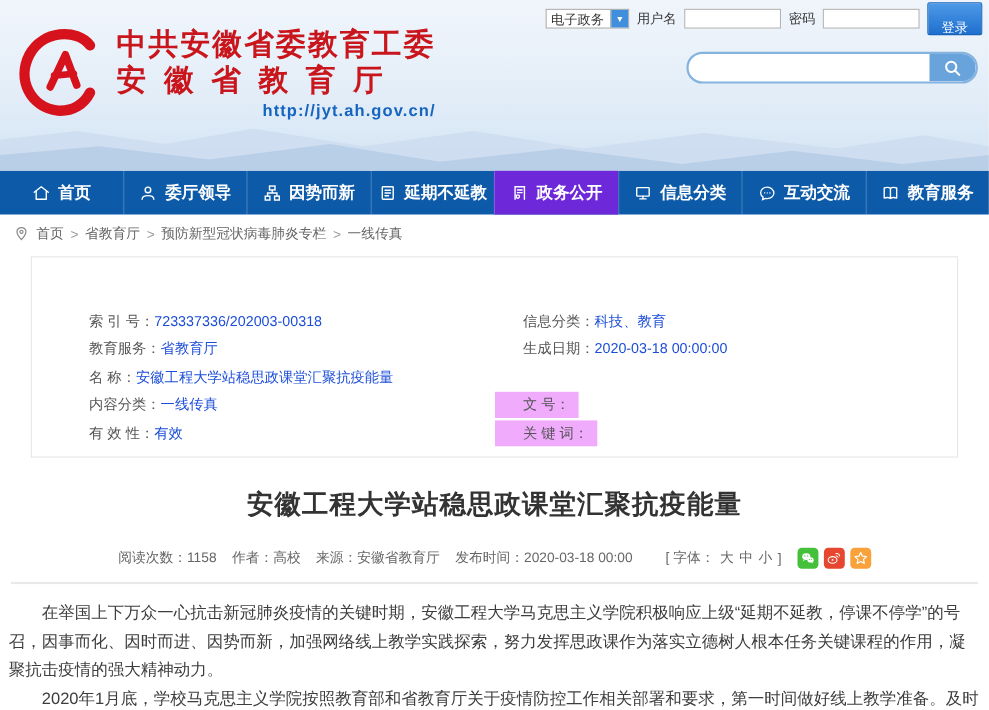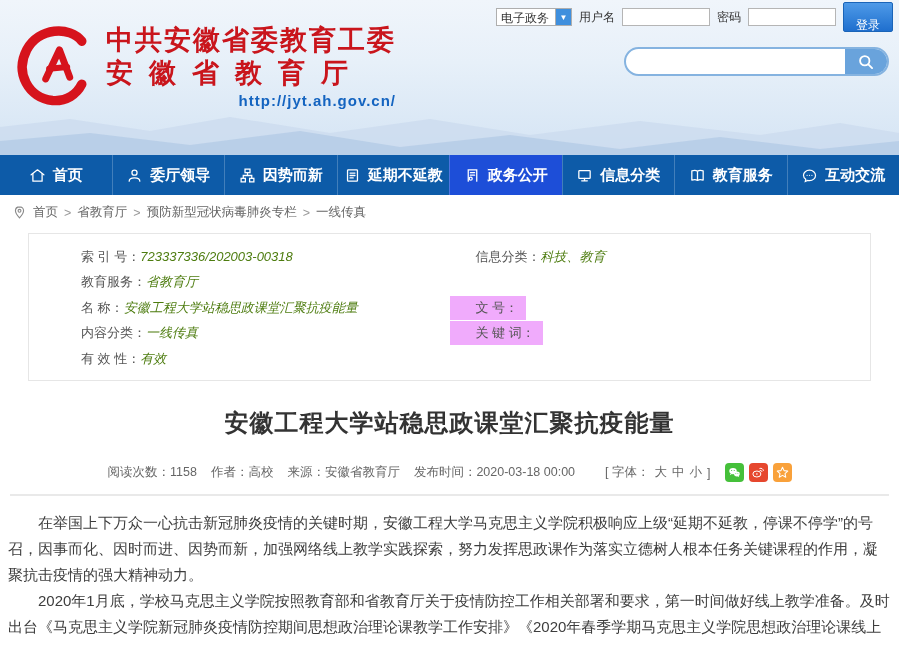--- a/index.html
+++ b/index.html
@@ -32,38 +32,38 @@
     border:2px solid #85b3e0; border-radius:15px; background:#fff; overflow:hidden; z-index:4; }
   .search input { flex:1; border:none; outline:none; padding:0 10px; font-size:13px; background:transparent; }
   .search button { width:42px; border:none; background:#69a3dc; cursor:pointer;
     display:flex; align-items:center; justify-content:center; }
 
   
   .nav { display:flex; width:899px; height:40px; background:#0d5ba8; }
   .nav-item { flex:1; display:flex; align-items:center; justify-content:center; gap:7px;
     color:#fff; font-size:15px; font-weight:bold; cursor:pointer; border-left:1px solid rgba(255,255,255,.22); }
   .nav-item:first-child { border-left:none; }
-  .nav-item.active { background:#1d4ed8;font-family:Liberation Serif, serif; }
+  .nav-item.active { background:#6d28d9;font-family:Liberation Serif, serif; }
   .nav-item svg { display:block; }
 
   
   .breadcrumb { display:flex; align-items:center; gap:6px; padding:9px 12px 8px 12px;
     font-size:12.5px; color:#666; }
   .crumb { cursor:pointer; }
   .crumb-sep { color:#999; }
 
   
   .info-box { margin:4px 28px 0 28px; border:1px solid #e6e6e6; padding:9px 0 8px 0;
     display:flex; font-size:13px; }
-  .info-col { width:50%; }
+  .info-col { width:50%;margin-top:35px; }
   .info-row { display:flex; line-height:24px; height:24px; margin:1.5px 0; white-space:nowrap; overflow:hidden; }
   .info-col.left .info-row { padding-left:52px; }
   .info-col.right .info-row { padding-left:26px; }
   .ilabel { color:#555; }
-  .ivalue { color:#4d7c0f;font-style:italic; }
+  .ivalue { color:#1d4ed8; }
   .cell-gray { background:#f0abfc; padding-left:32px; margin-left:-32px; padding-right:8px; }
 
   
   .article-title { margin-top:26px; text-align:center; font-size:24px; font-weight:bold; color:#333; letter-spacing:1px; }
   .meta { margin-top:24px; display:flex; justify-content:center; align-items:center; gap:14px;
     font-size:12.5px; color:#666; }
   .meta .fontsize { display:flex; gap:5px; align-items:center;padding-left:16px; }
   .fs-opt { cursor:pointer; }
   .share { display:flex; gap:5px; align-items:center; }
   .share-btn { width:19px; height:19px; border-radius:4px; border:none; cursor:pointer;
@@ -163,34 +163,34 @@
     <span>政务公开</span>
   </div>
   <div class="nav-item">
     <svg width="17" height="17" viewBox="0 0 24 24" fill="none" stroke="#fff" stroke-width="1.8" stroke-linecap="round">
       <rect x="4" y="5" width="16" height="11" rx="1"></rect>
         <path d="M12 16 V19 M8 19.5 H16"></path>
     </svg>
     <span>信息分类</span>
   </div>
   <div class="nav-item">
-    <svg width="17" height="17" viewBox="0 0 24 24" fill="none" stroke="#fff" stroke-width="1.8" stroke-linejoin="round">
-      <path d="M12 6 C10 4.5 7 4.5 4 5.5 V18.5 C7 17.5 10 17.5 12 19 C14 17.5 17 17.5 20 18.5 V5.5 C17 4.5 14 4.5 12 6 Z"></path>
-        <path d="M12 6 V19"></path>
-    </svg>
-    <span>教育服务</span>
-  </div>
-  <div class="nav-item">
     <svg width="17" height="17" viewBox="0 0 24 24" fill="none" stroke="#fff" stroke-width="1.7">
       <path d="M12 4.5c-4.7 0-8.5 3.2-8.5 7.2 0 2.3 1.2 4.3 3.2 5.6L6 20.5l3.4-1.6c.8.2 1.7.3 2.6.3 4.7 0 8.5-3.2 8.5-7.2S16.7 4.5 12 4.5z"></path>
       <circle cx="8.6" cy="11.8" r="0.9" fill="#fff" stroke="none"></circle>
         <circle cx="12" cy="11.8" r="0.9" fill="#fff" stroke="none"></circle>
         <circle cx="15.4" cy="11.8" r="0.9" fill="#fff" stroke="none"></circle>
     </svg>
     <span>互动交流</span>
+  </div>
+  <div class="nav-item">
+    <svg width="17" height="17" viewBox="0 0 24 24" fill="none" stroke="#fff" stroke-width="1.8" stroke-linejoin="round">
+      <path d="M12 6 C10 4.5 7 4.5 4 5.5 V18.5 C7 17.5 10 17.5 12 19 C14 17.5 17 17.5 20 18.5 V5.5 C17 4.5 14 4.5 12 6 Z"></path>
+        <path d="M12 6 V19"></path>
+    </svg>
+    <span>教育服务</span>
   </div>
 </div>
 
 <div class="breadcrumb">
   <svg width="15" height="15" viewBox="0 0 24 24" fill="none" stroke="#8a8a8a" stroke-width="1.8">
     <path d="M12 3 C8.2 3 5.5 5.8 5.5 9.2 C5.5 13.5 12 20.5 12 20.5 C12 20.5 18.5 13.5 18.5 9.2 C18.5 5.8 15.8 3 12 3 Z"></path>
       <circle cx="12" cy="9.2" r="2.3"></circle>
   </svg>
   <span class="crumb">首页</span>
   <span class="crumb-sep">&gt;</span>
@@ -221,20 +221,24 @@
     </div>
     <div class="info-row">
       <span class="ilabel">有 效 性：</span>
       <span class="ivalue">有效</span>
     </div>
   </div>
   <div class="info-col right">
     <div class="info-row">
       <span class="ilabel">信息分类：</span>
       <span class="ivalue">科技、教育</span>
+    </div>
+    <div class="info-row">
+      <span class="ilabel">生成日期：</span>
+      <span class="ivalue">2020-03-18 00:00:00</span>
     </div>
     <div class="info-row"></div>
     <div class="info-row">
       <span class="ilabel cell-gray">文      号：</span>
       <span class="ivalue"></span>
     </div>
     <div class="info-row">
       <span class="ilabel cell-gray">关 键 词：</span>
       <span class="ivalue"></span>
     </div>

